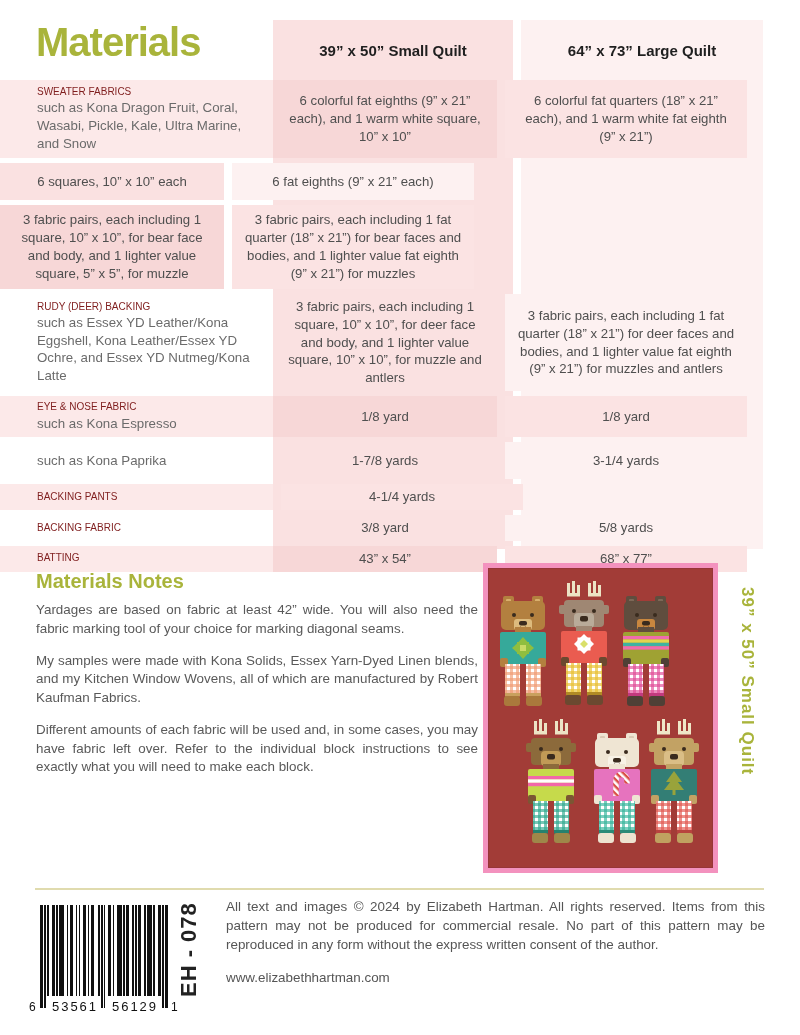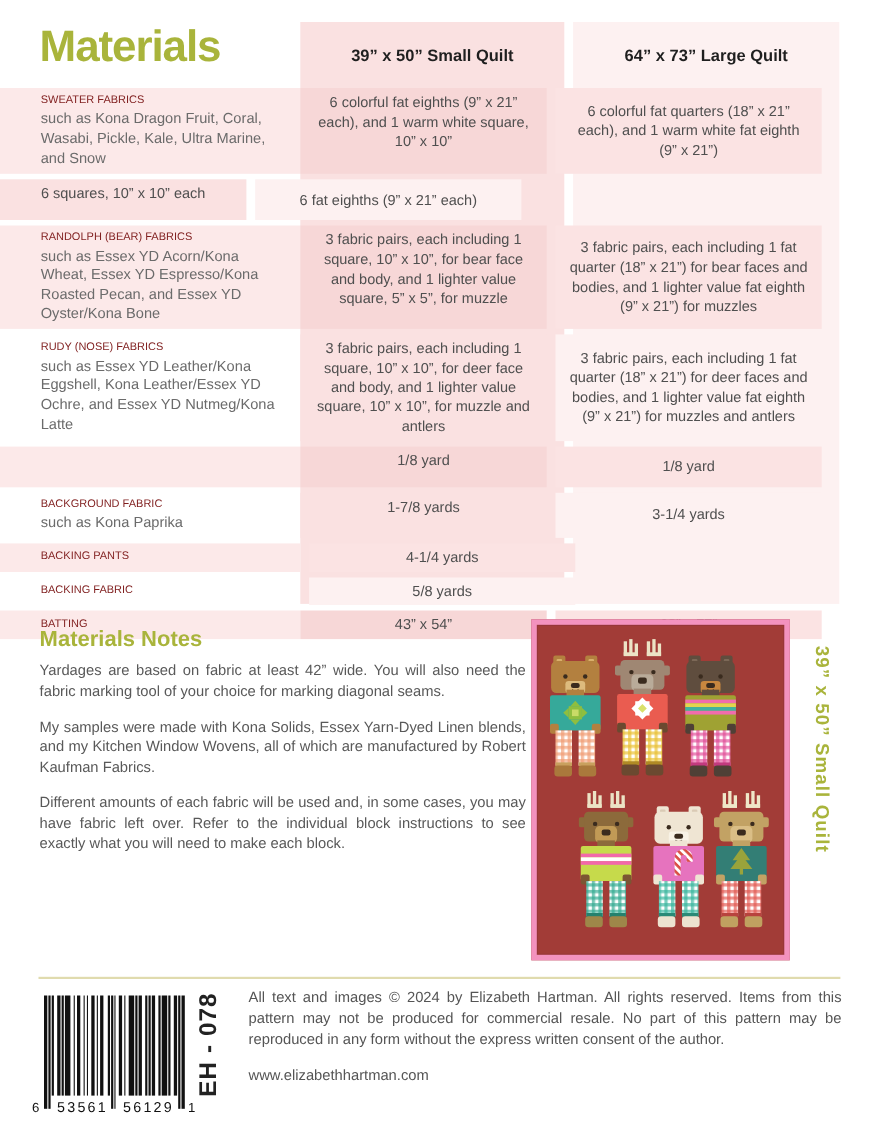--- a/index.html
+++ b/index.html
@@ -16,21 +16,21 @@
   .col-head{position:absolute;top:22px;font-size:15px;font-weight:bold;color:#1f1f1f;
             text-align:center;}
   .col-head.small{left:273px;width:240px;}
   .col-head.large{left:521px;width:242px;}
 
   .rows{position:absolute;left:0;top:60px;width:800px;display:flex;flex-direction:column;row-gap:5px;}
   .row{display:flex;align-items:stretch;}
   .row .c1{width:273px;box-sizing:border-box;padding:5px 18px 5px 37px;display:flex;
            flex-direction:column;justify-content:center;}
   .row .c2{width:224px;box-sizing:border-box;padding:4px 12px;display:flex;flex-direction:column;
-           justify-content:flex-start;text-align:center;}
+           justify-content:center;text-align:center;}
   .row .cgap{width:8px;}
   .row .c3{width:242px;box-sizing:border-box;padding:4px 12px;display:flex;flex-direction:column;
            justify-content:center;text-align:center;}
   .rname{font-size:10px;font-weight:normal;color:#7f1d1d;line-height:1.25;}
   .rsub{font-size:13.3px;color:#6b6b6b;line-height:1.32;margin-top:1px;}
   .cval{font-size:13.2px;color:#4f4f4f;line-height:1.35;}
   
   .row:nth-child(odd) .c1{background:#fce9e9;}
   .row:nth-child(odd) .c2{background:#f7d7d7;}
   .row:nth-child(odd) .c3{background:#fbe3e3;}
@@ -107,62 +107,59 @@
       <div class="c2">
             <span class="cval">6 squares, 10” x 10” each</span>
           </div>
       <div class="cgap"></div>
       <div class="c3">
             <span class="cval">6 fat eighths (9” x 21” each)</span>
           </div>
     </div>
 
     <div class="row">
-      <div class="c1">
-        <div class="rname">RANDOLPH (BEAR) FABRICS</div>
-        <div class="rsub">such as Essex YD Acorn/Kona Wheat, Essex YD Espresso/Kona Roasted Pecan, and Essex YD Oyster/Kona Bone</div>
-      </div>
       <div class="c2">
             <span class="cval">3 fabric pairs, each including 1 square, 10” x 10”, for bear face and body, and 1 lighter value square, 5” x 5”, for muzzle</span>
           </div>
       <div class="cgap"></div>
       <div class="c3">
             <span class="cval">3 fabric pairs, each including 1 fat quarter (18” x 21”) for bear faces and bodies, and 1 lighter value fat eighth (9” x 21”) for muzzles</span>
           </div>
     </div>
 
     <div class="row">
       <div class="c1">
-        <div class="rname">RUDY (NOSE) FABRICS</div>
+        <div class="rname">RUDY (DEER) BACKING</div>
         <div class="rsub">such as Essex YD Leather/Kona Eggshell, Kona Leather/Essex YD Ochre, and Essex YD Nutmeg/Kona Latte</div>
       </div>
       <div class="c2">
             <span class="cval">3 fabric pairs, each including 1 square, 10” x 10”, for deer face and body, and 1 lighter value square, 10” x 10”, for muzzle and antlers</span>
           </div>
       <div class="cgap"></div>
       <div class="c3">
             <span class="cval">3 fabric pairs, each including 1 fat quarter (18” x 21”) for deer faces and bodies, and 1 lighter value fat eighth (9” x 21”) for muzzles and antlers</span>
           </div>
     </div>
 
     <div class="row">
       <div class="c1">
+        <div class="rname">EYE &amp; NOSE FABRIC</div>
+        <div class="rsub">such as Kona Espresso</div>
       </div>
       <div class="c2">
             <span class="cval">1/8 yard</span>
           </div>
       <div class="cgap"></div>
       <div class="c3">
             <span class="cval">1/8 yard</span>
           </div>
     </div>
 
     <div class="row">
       <div class="c1">
-        <div class="rname">BACKGROUND FABRIC</div>
         <div class="rsub">such as Kona Paprika</div>
       </div>
       <div class="c2">
             <span class="cval">1-7/8 yards</span>
           </div>
       <div class="cgap"></div>
       <div class="c3">
             <span class="cval">3-1/4 yards</span>
           </div>
     </div>
@@ -176,20 +173,23 @@
       <div class="c3">
             <span class="cval">4-1/4 yards</span>
           </div>
     </div>
 
     <div class="row">
       <div class="c1">
         <div class="rname">BACKING FABRIC</div>
 
       </div>
+      <div class="c2">
+            <span class="cval">3/8 yard</span>
+          </div>
       <div class="cgap"></div>
       <div class="c3">
             <span class="cval">5/8 yards</span>
           </div>
     </div>
 
     <div class="row">
       <div class="c1">
         <div class="rname">BATTING</div>
 

